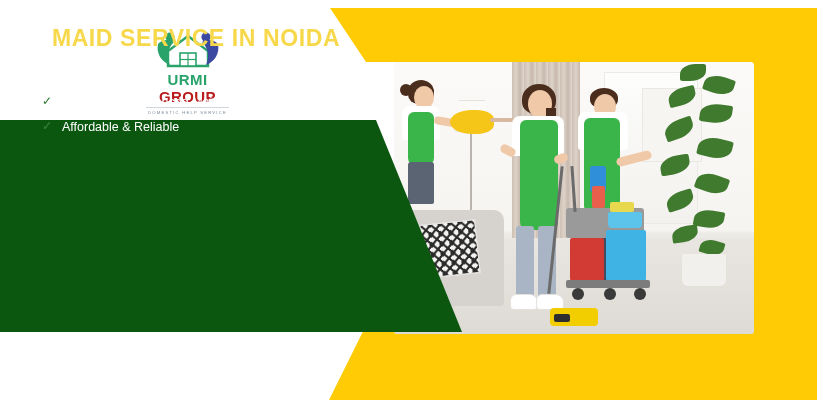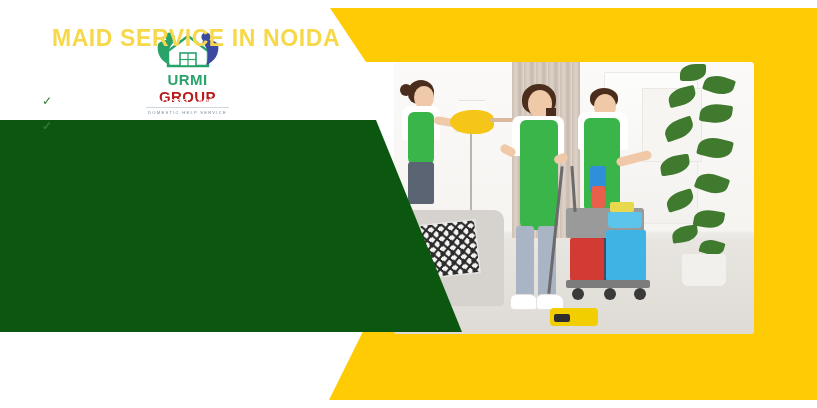--- a/index.html
+++ b/index.html
@@ -243,20 +243,21 @@
       <span>Trained &amp; Experienced Maids</span>
     </div>
     <div class="bullet">
       <span class="tick">✓</span>
     </div>
     <div class="bullet">
       <span class="tick">✓</span>
     </div>
     <div class="bullet">
       <span class="tick">✓</span>
+      <span>Affordable &amp; Reliable</span>
     </div>
   </div>
 
   <div class="logo">
     <svg class="logo-mark" viewBox="0 0 72 42">
       <path d="M36 8 L56 23 L56 38 L16 38 L16 23 Z" fill="#ffffff" stroke="#2aa36b" stroke-width="2.4"></path>
       <rect x="28" y="25" width="16" height="13" fill="#ffffff" stroke="#2aa36b" stroke-width="1.6"></rect>
       <line x1="36" y1="25" x2="36" y2="38" stroke="#2aa36b" stroke-width="1.2"></line>
       <line x1="28" y1="31.5" x2="44" y2="31.5" stroke="#2aa36b" stroke-width="1.2"></line>
       <path d="M6 16 C4 26 10 34 18 37 C14 28 16 20 22 14 C18 11 10 11 6 16 Z" fill="#2aa36b"></path>

